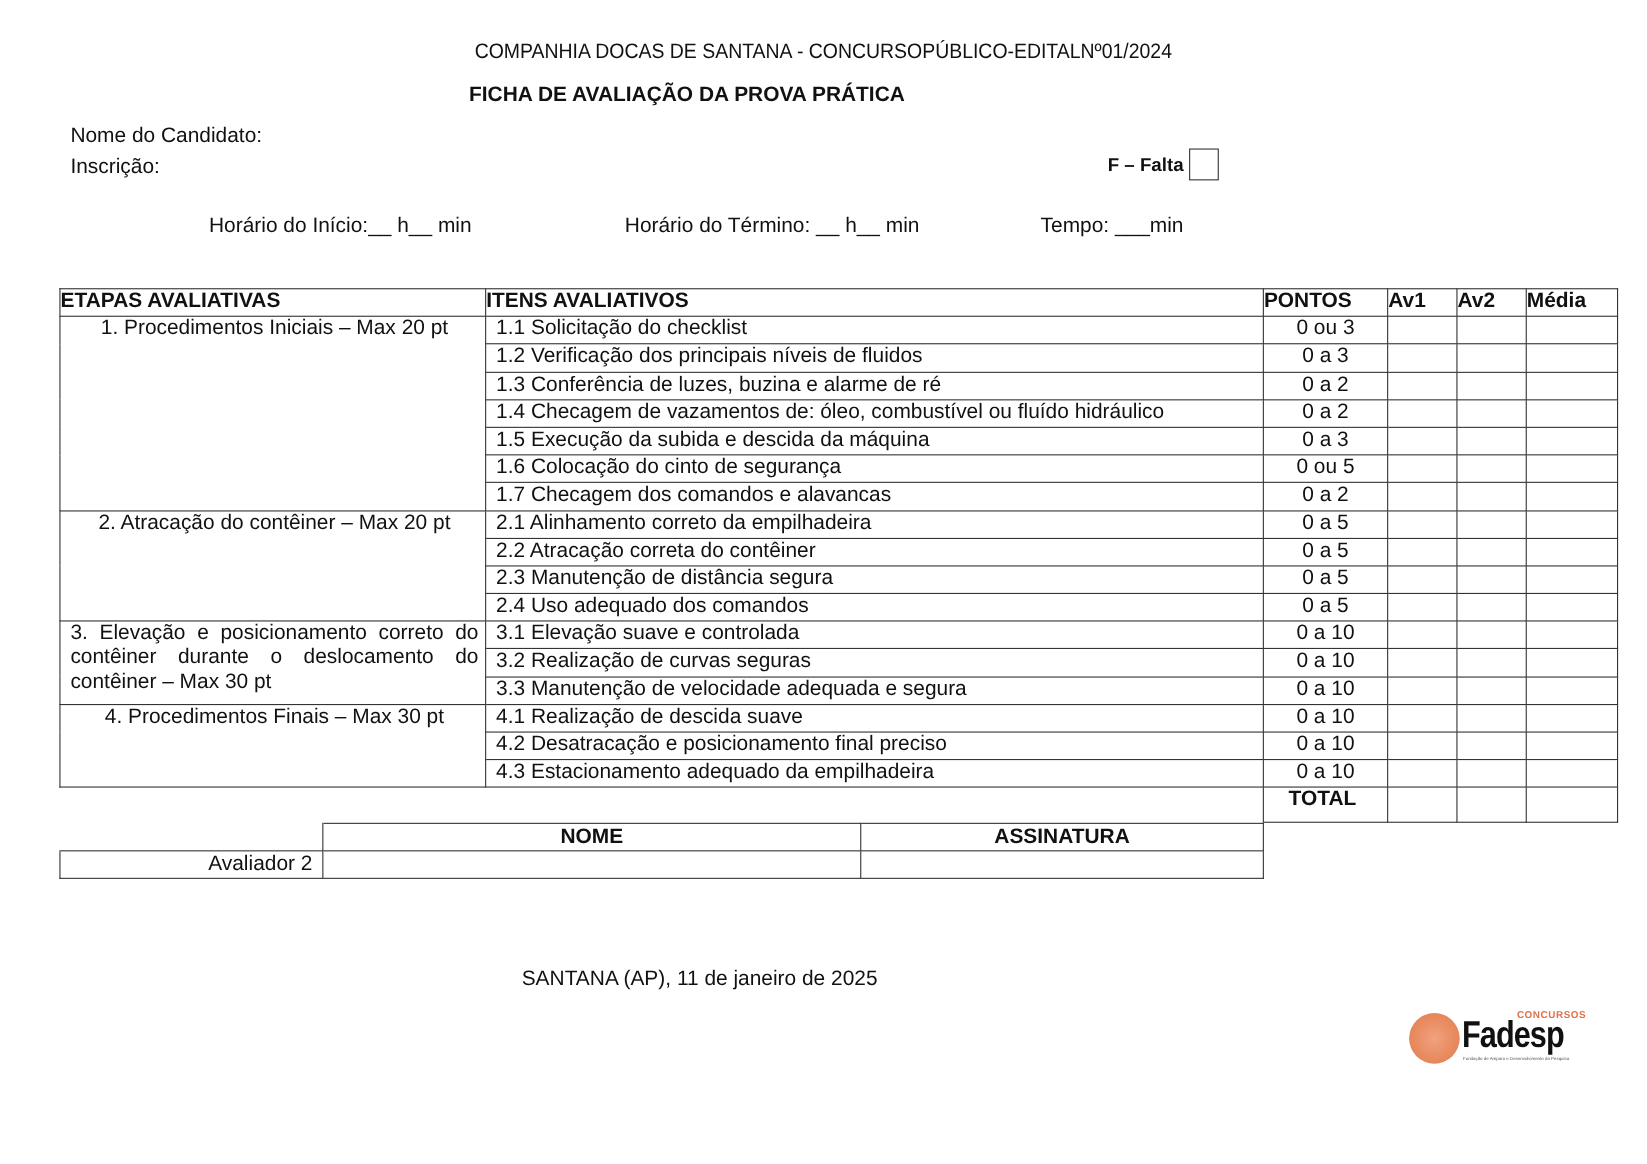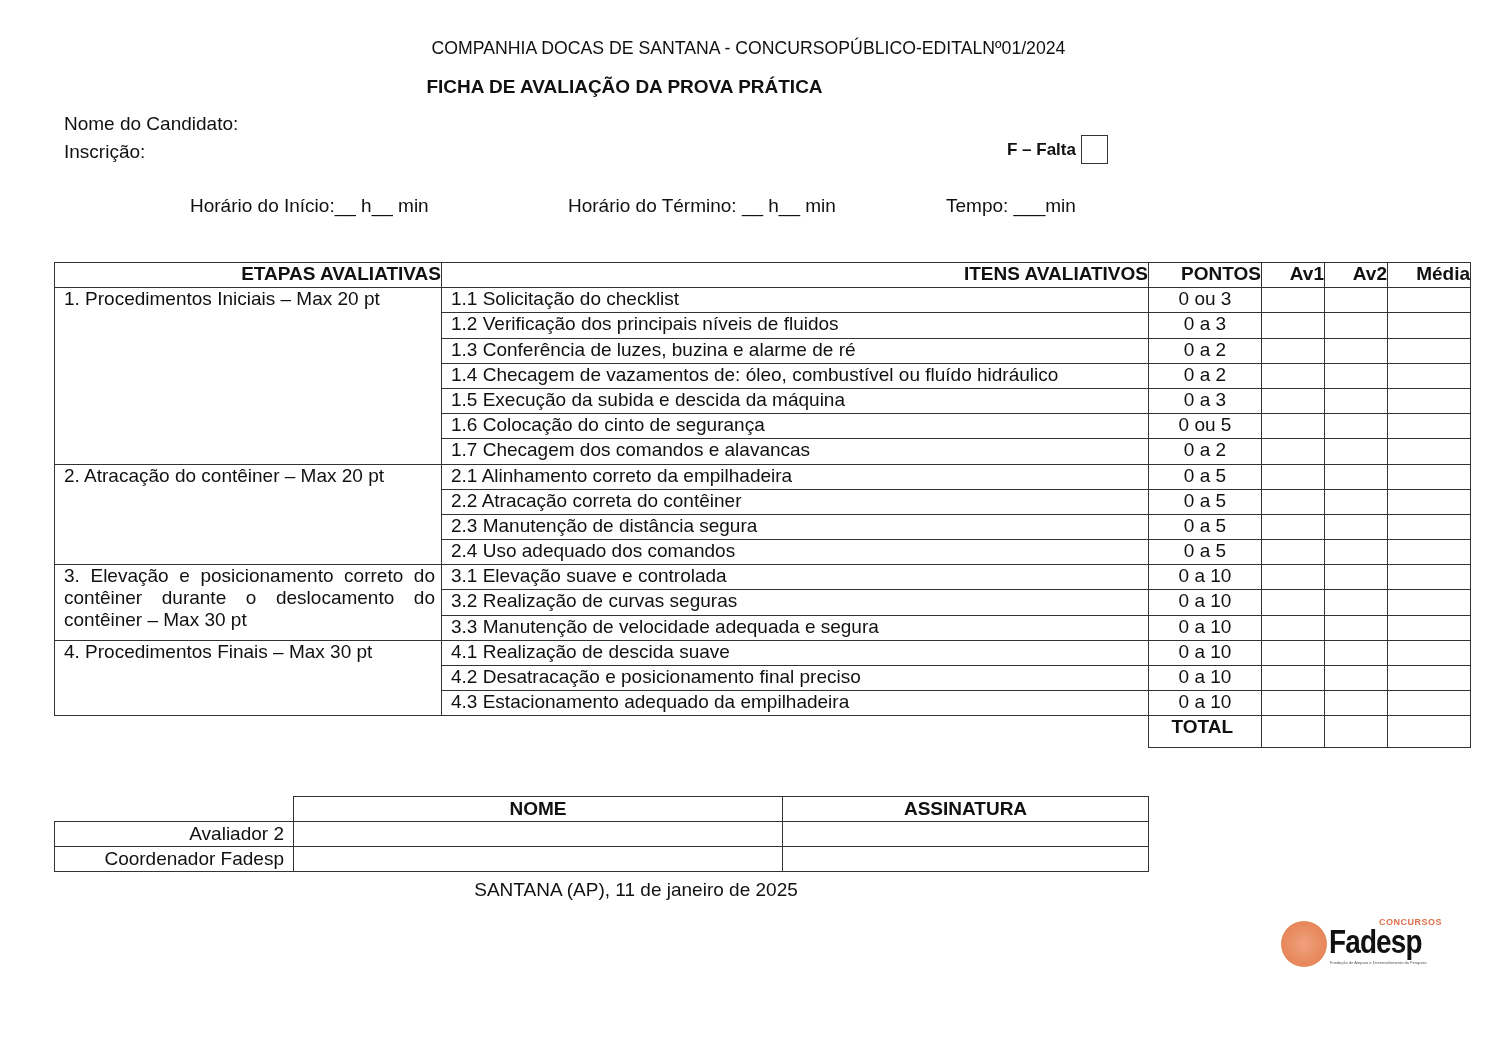--- a/index.html
+++ b/index.html
@@ -18,30 +18,30 @@
 
   table.main {
     position: absolute; left: 54px; top: 262px;
     border-collapse: collapse; table-layout: fixed;
     font-size: 19px;
   }
   table.main td, table.main th {
     border: 1.5px solid #333; padding: 0 0 0 9px; height: 24.2px; line-height: 22px;
     vertical-align: top; white-space: nowrap; overflow: hidden;
   }
-  table.main th { font-weight: bold; text-align: right; padding: 0; }
+  table.main th { font-weight: bold; text-align: left; padding: 0; }
   table.main td.pts { text-align: center; padding: 0; margin-top: 17px; }
   table.main td.empty { padding: 0; }
-  table.main td.stage { white-space: normal; padding-right: 6px; }
+  table.main td.stage { white-space: normal; padding-right: 6px; text-align: center; }
   table.main td.stage.just { text-align: justify; text-align-last: left; }
   table.main td.blank { border: none; border-right: 1.5px solid #333; }
   table.main td.total { font-weight: bold; text-align: right; padding-right: 28px; }
 
   table.sig {
-    position: absolute; left: 54px; top: 796px;
+    position: absolute; left: 54px; top: 748px;
     border-collapse: collapse; table-layout: fixed; font-size: 19px;
   }
   table.sig td, table.sig th { border: 1.5px solid #333; height: 24px; line-height: 22px; padding: 0; }
   table.sig th { font-weight: bold; text-align: center; }
   table.sig td.role { text-align: right; padding-right: 9px; }
   table.sig th.corner { border: none; border-bottom: 1.5px solid #333; border-right: 1.5px solid #333; }
 
   .footer-date { left: 0; width: 1272px; top: 879px; text-align: center; font-size: 19px; }
 
   .logo { left: 1281px; top: 918px; width: 160px; height: 52px; }
@@ -243,25 +243,20 @@
       <th>NOME</th>
       <th>ASSINATURA</th>
     </tr>
   </thead>
   <tbody id="sig-body">
       <tr>
         <td class="role">Avaliador 2</td>
         <td></td>
         <td></td>
       </tr>
-      <tr>
-        <td class="role">Coordenador Fadesp</td>
-        <td></td>
-        <td></td>
-      </tr>
     </tbody>
 </table>
 
 <div class="abs footer-date">SANTANA (AP), 11 de janeiro de 2025</div>
 
 <div class="abs logo">
   <div class="logo-circle"></div>
   <div class="logo-sup">CONCURSOS</div>
   <div class="logo-word">Fadesp</div>
   <div class="logo-sub">Fundação de Amparo e Desenvolvimento da Pesquisa</div>

